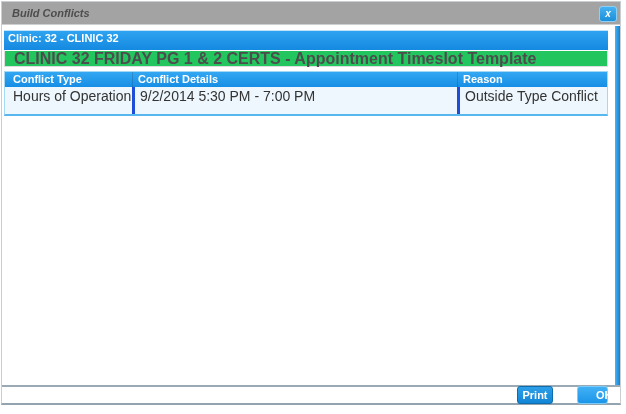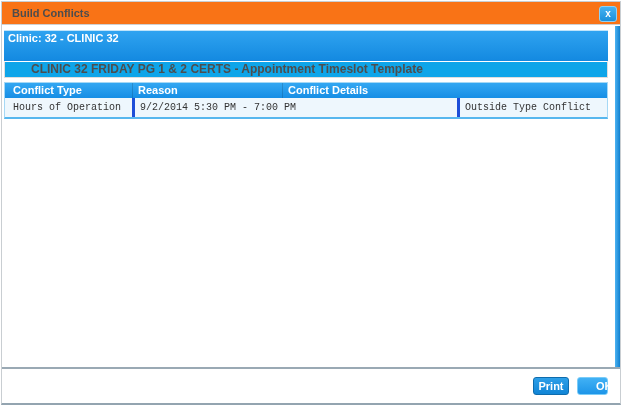--- a/index.html
+++ b/index.html
@@ -14,22 +14,23 @@
     left: 1px; top: 1px;
     width: 620px; height: 404px;
     background: #ffffff;
     border: 1px solid #c9ced2;
     border-bottom: 2px solid #93a4b0;
   }
   
   .titlebar {
     position: relative;
     height: 23px;
-    background: #f97316;
+    background: #a3a3a3;
     border-bottom: 1px solid #cfcfcf;
+    font-style: italic;
   }
   .titlebar .title {
     display: inline-block;
     padding-left: 10px;
     line-height: 23px;
     font-size: 11px;
     font-weight: bold;
     color: #4d4d4d;
   }
   .close-btn {
@@ -52,84 +53,84 @@
     top: 24px; right: 0; bottom: 0;
     width: 5px;
     background: linear-gradient(90deg, #4db3f2, #1080cf);
   }
   
   .content {
     margin: 5px 12px 0 2px;
     width: 604px;
   }
   .clinic-bar {
-    height: 31px;
+    height: 20px;
     line-height: 15px;
     background: linear-gradient(#2fa3f0, #1389e0);
     border-top: 1px solid #bfe4fa;
     color: #ffffff;
     font-size: 11px;
     font-weight: bold;
     padding-left: 4px;
     white-space: nowrap;
   }
   .template-bar {
     height: 17px;
     line-height: 15px;
-    background: #0ea5e9;
+    background: #22c55e;
     border: 1px solid #dedede;
     border-top: 1px solid #ffffff;
     color: #4d4d4d;
-    font-size: 12px;
+    font-size: 16px;
     font-weight: bold;
-    padding-left: 26px;
+    padding-left: 9px;
     white-space: nowrap;
   }
   
   .conflicts-table {
     margin-top: 4px;
     border: 1px solid #a5d8f5;
     border-bottom: 2px solid #57b7ee;
   }
   .thead {
     display: flex;
     height: 15px;
     background: linear-gradient(#33a7f2, #168ee5);
     color: #ffffff;
     font-size: 11px;
     font-weight: bold;
     line-height: 15px;
   }
   .trow {
     display: flex;
-    height: 19px;
+    height: 27px;
     background: #eef7fd;
     color: #333333;
-    font-size: 10px;
+    font-size: 14px;
     line-height: 19px;
     cursor: default;
-    font-family: Liberation Mono, monospace;
   }
   .cell { white-space: nowrap; overflow: hidden; }
   .c1 { width: 127px; padding-left: 8px; }
   .c2 { width: 325px; padding-left: 5px; }
   .c3 { flex: 1; padding-left: 5px; }
   .thead .c2, .thead .c3 { border-left: 1px solid rgba(0,0,0,0.15); }
   .trow  .c2, .trow  .c3 { border-left: 3px solid #1d4ed8; }
   
   .footer {
     position: absolute;
     left: 0; right: 0; bottom: 0;
-    height: 36px;
+    height: 18px;
     border-top: 2px solid #9aa9b4;
     background: #ffffff;
     display: flex;
     justify-content: flex-end;
     align-items: center;
     padding-right: 12px;
+    gap: 16px;
   }
   .btn {
     font-family: "Liberation Sans", sans-serif;
     font-size: 11px;
     font-weight: bold;
     color: #ffffff;
     border-radius: 3px;
     height: 18px;
     line-height: 16px;
     text-align: center;
@@ -162,22 +163,22 @@
 
   <div class="right-strip"></div>
 
   <div class="content">
     <div class="clinic-bar">Clinic: 32 - CLINIC 32</div>
     <div class="template-bar">CLINIC 32 FRIDAY PG 1 &amp; 2 CERTS - Appointment Timeslot Template</div>
 
     <div class="conflicts-table">
       <div class="thead">
         <div class="cell c1">Conflict Type</div>
+        <div class="cell c2">Conflict Details</div>
         <div class="cell c3">Reason</div>
-        <div class="cell c2">Conflict Details</div>
       </div>
       <div class="trow">
         <div class="cell c1">Hours of Operation</div>
         <div class="cell c2">9/2/2014 5:30 PM - 7:00 PM</div>
         <div class="cell c3">Outside Type Conflict</div>
       </div>
     </div>
   </div>
 
   <div class="footer">

